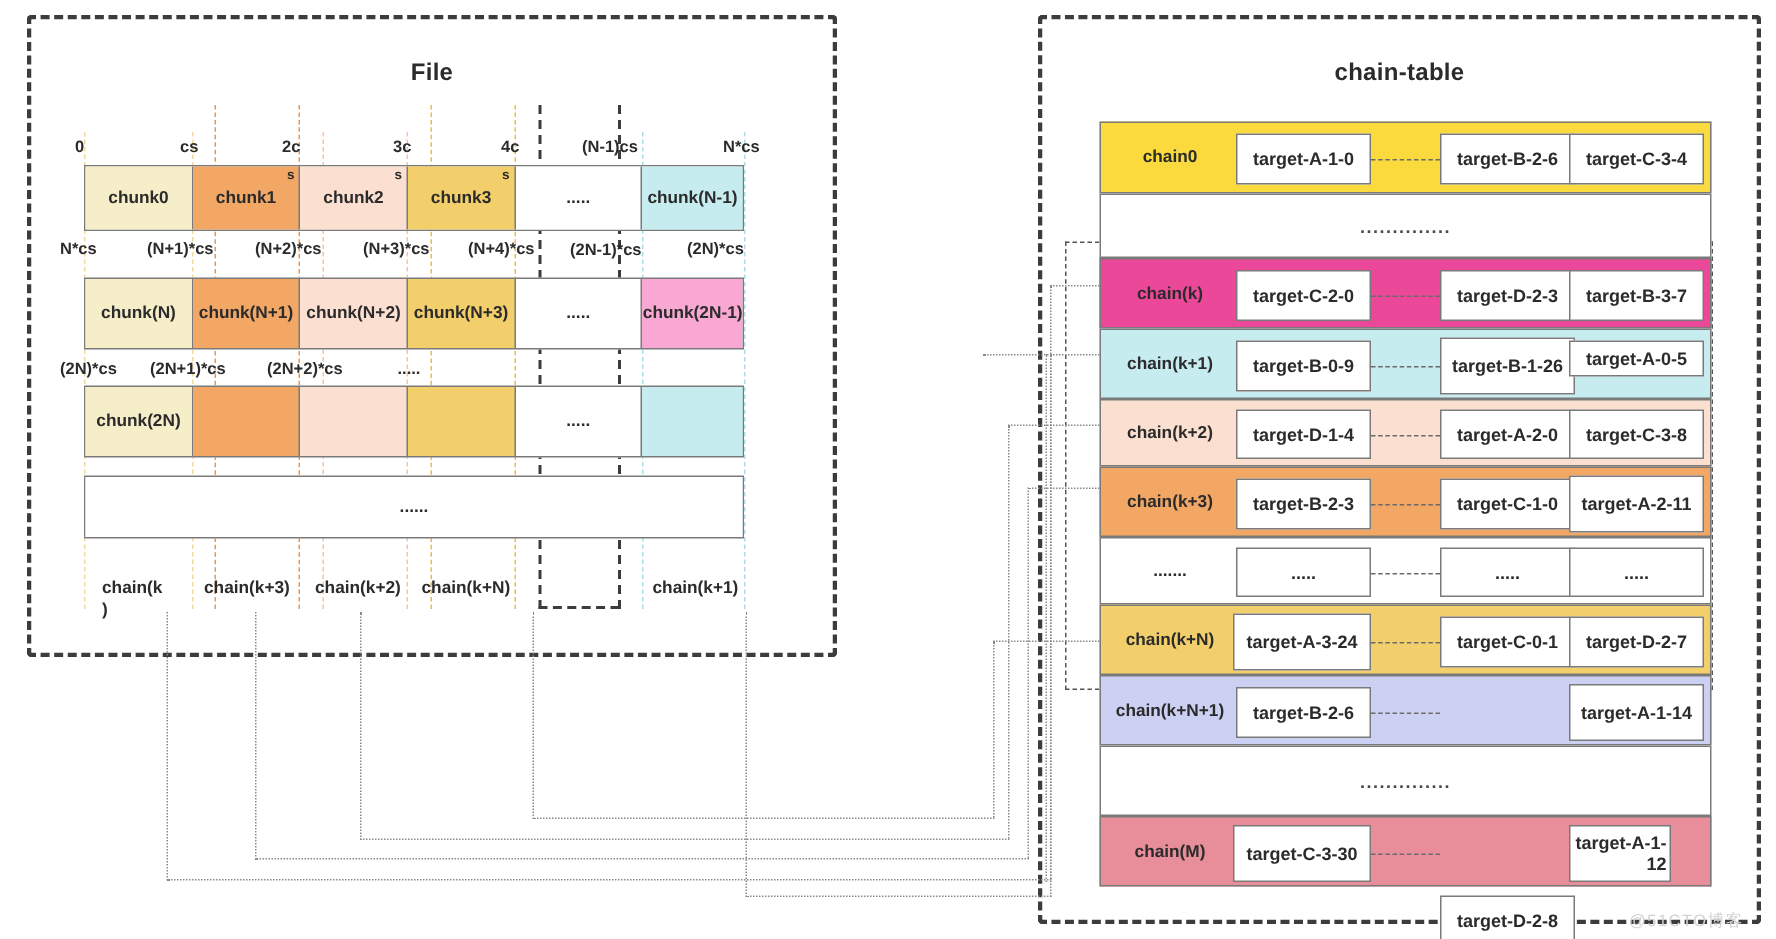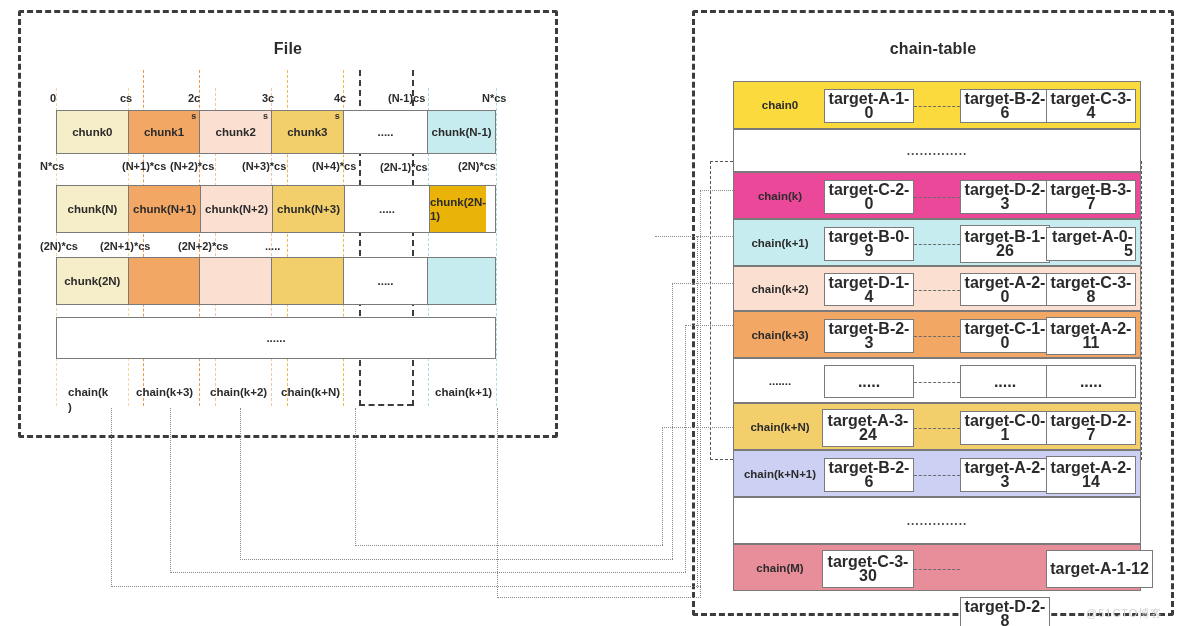--- a/index.html
+++ b/index.html
@@ -27,21 +27,21 @@
   .vline{position:absolute;border-left-width:1.7px;border-left-style:dashed;}
 
   .chainlbl{position:absolute;font-size:11.5px;font-weight:bold;color:#2b2b2b;width:72px;line-height:15px;}
 
   
   .ct-row{position:absolute;left:0;width:100%;border:1.6px solid #7a7a7a;box-sizing:border-box;display:flex;align-items:center;}
   .ct-name{width:92px;flex:0 0 92px;text-align:center;font-size:11.5px;font-weight:bold;color:#2b2b2b;
            overflow:hidden;white-space:nowrap;}
   .node{position:absolute;border:1.6px solid #7a7a7a;background:#fff;box-sizing:border-box;
         display:flex;align-items:center;justify-content:center;text-align:center;
-        font-size:16px;font-weight:bold;color:#2b2b2b;line-height:14px;padding:0 2px;}
+        font-size:12px;font-weight:bold;color:#2b2b2b;line-height:14px;padding:0 2px;}
   .link{position:absolute;border-top:1.6px dashed #6a6a6a;}
   .dots{position:absolute;font-size:12px;font-weight:bold;color:#4a4a4a;letter-spacing:1px;}
 
   .inner-dash{position:absolute;border:1.7px dashed #555;box-sizing:border-box;}
 
   
   .conn{position:absolute;border-style:dotted;border-color:#8a8a8a;border-width:0;}
   .conn.h{border-top-width:1.4px;}
   .conn.v{border-left-width:1.4px;}
 
@@ -97,21 +97,21 @@
       </div>
     <div class="cell" style="width:85px;background:#ffffff;">
       <span>.....</span>
       </div>
     <div class="cell" style="width:67px;background:#c6ecef;">
       <span>chunk(N-1)</span>
       </div>
   </div>
 
   <div class="off" style="left:40px;top:160px;">N*cs</div>
-  <div class="off" style="left:98px;top:160px;margin-left:24px;">(N+1)*cs</div>
+  <div class="off" style="left:98px;top:160px;">(N+1)*cs</div>
   <div class="off" style="left:170px;top:160px;">(N+2)*cs</div>
   <div class="off" style="left:242px;top:160px;text-align:right;">(N+3)*cs</div>
   <div class="off" style="left:312px;top:160px;">(N+4)*cs</div>
   <div class="off" style="left:380px;top:160px;width:48px;line-height:14px;white-space:normal;">
     <span>(2N-1)*cs</span></div>
   <div class="off" style="left:458px;top:160px;">(2N)*cs</div>
 
   <div class="abs file-row" style="left:56px;top:185px;width:440px;height:48px;">
     <div class="cell" style="width:72px;background:#f6edc9;">
       <span>chunk(N)</span>
@@ -121,21 +121,21 @@
       </div>
     <div class="cell" style="width:72px;background:#fbe0d2;">
       <span>chunk(N+2)</span>
       </div>
     <div class="cell" style="width:72px;background:#f3cf6b;">
       <span>chunk(N+3)</span>
       </div>
     <div class="cell" style="width:85px;background:#ffffff;">
       <span>.....</span>
       </div>
-    <div class="cell" style="width:56px;background:#eab308;line-height:14px;">
+    <div class="cell" style="width:67px;background:#f9a8d4;line-height:14px;justify-content:flex-end;">
       <span>chunk(2N-1)</span>
       </div>
   </div>
 
   <div class="off" style="left:40px;top:240px;">(2N)*cs</div>
   <div class="off" style="left:100px;top:240px;">(2N+1)*cs</div>
   <div class="off" style="left:178px;top:240px;">(2N+2)*cs</div>
   <div class="off" style="left:265px;top:240px;">.....</div>
 
   <div class="abs file-row" style="left:56px;top:257px;width:440px;height:48px;">
@@ -193,21 +193,21 @@
       <div class="link" style="left:316px;top:24px;width:28px;"></div>
       <div class="node" style="left:312px;top:7px;width:90px;height:34px;">target-B-3-7</div>
     </div>
 
     <div class="ct-row" style="top:138px;height:47px;background:#c6ecef;">
       <div class="ct-name">chain(k+1)</div>
       <div class="node" style="left:90px;top:7px;width:90px;height:34px;">target-B-0-9</div>
       <div class="link" style="left:180px;top:24px;width:46px;"></div>
       <div class="node" style="left:226px;top:5px;width:90px;height:38px;">target-B-1-26</div>
       <div class="link" style="left:316px;top:24px;width:28px;"></div>
-      <div class="node" style="left:312px;top:7px;width:90px;height:34px;text-align:right;">target-A-0-5</div>
+      <div class="node" style="left:312px;top:7px;width:90px;height:24px;text-align:right;">target-A-0-5</div>
     </div>
 
     <div class="ct-row" style="top:185px;height:45px;background:#fbe0d2;">
       <div class="ct-name">chain(k+2)</div>
       <div class="node" style="left:90px;top:6px;width:90px;height:33px;">target-D-1-4</div>
       <div class="link" style="left:180px;top:23px;width:46px;"></div>
       <div class="node" style="left:226px;top:6px;width:90px;height:33px;">target-A-2-0</div>
       <div class="link" style="left:316px;top:23px;width:28px;"></div>
       <div class="node" style="left:312px;top:6px;width:90px;height:33px;">target-C-3-8</div>
     </div>
@@ -236,36 +236,35 @@
       <div class="link" style="left:180px;top:24px;width:46px;"></div>
       <div class="node" style="left:226px;top:7px;width:90px;height:34px;">target-C-0-1</div>
       <div class="link" style="left:316px;top:24px;width:28px;"></div>
       <div class="node" style="left:312px;top:7px;width:90px;height:34px;">target-D-2-7</div>
     </div>
 
     <div class="ct-row" style="top:369px;height:47px;background:#ccd0f2;">
       <div class="ct-name">chain(k+N+1)</div>
       <div class="node" style="left:90px;top:7px;width:90px;height:34px;">target-B-2-6</div>
       <div class="link" style="left:180px;top:24px;width:46px;"></div>
-      <div class="node" style="left:226px;top:7px;width:90px;height:34px;">target-A-2-3</div>
-      <div class="link" style="left:316px;top:24px;width:28px;"></div>
-      <div class="node" style="left:312px;top:5px;width:90px;height:38px;">target-A-2-14</div>
+      <div class="link" style="left:316px;top:24px;width:28px;"></div>
+      <div class="node" style="left:312px;top:5px;width:90px;height:38px;">target-A-1-14</div>
     </div>
 
     <div class="ct-row" style="top:416px;height:47px;background:#ffffff;">
       <div class="dots" style="left:0;right:0;top:16px;text-align:center;">..............</div>
     </div>
 
     <div class="ct-row" style="top:463px;height:47px;background:#e88e9b;">
       <div class="ct-name">chain(M)</div>
       <div class="node" style="left:88px;top:5px;width:92px;height:38px;">target-C-3-30</div>
       <div class="link" style="left:180px;top:24px;width:46px;"></div>
       <div class="node" style="left:226px;top:20px;width:90px;height:34px;margin-top:32px;">target-D-2-8</div>
       <div class="link" style="left:316px;top:24px;width:28px;"></div>
-      <div class="node" style="left:312px;top:5px;width:107px;height:38px;">target-A-1-12</div>
+      <div class="node" style="left:312px;top:5px;width:68px;height:38px;text-align:right;">target-A-1-12</div>
     </div>
   </div>
 
   <div class="conn v" style="left:697px;top:236px;height:352px;"></div>
 
   <div class="conn v" style="left:497px;top:408px;height:190px;"></div>
   <div class="conn h" style="left:497px;top:597px;width:204px;"></div>
   <div class="conn v" style="left:700px;top:236px;height:362px;"></div>
   <div class="conn h" style="left:655px;top:236px;width:78px;"></div>
   <div class="conn v" style="left:655px;top:236px;height:0px;"></div>

